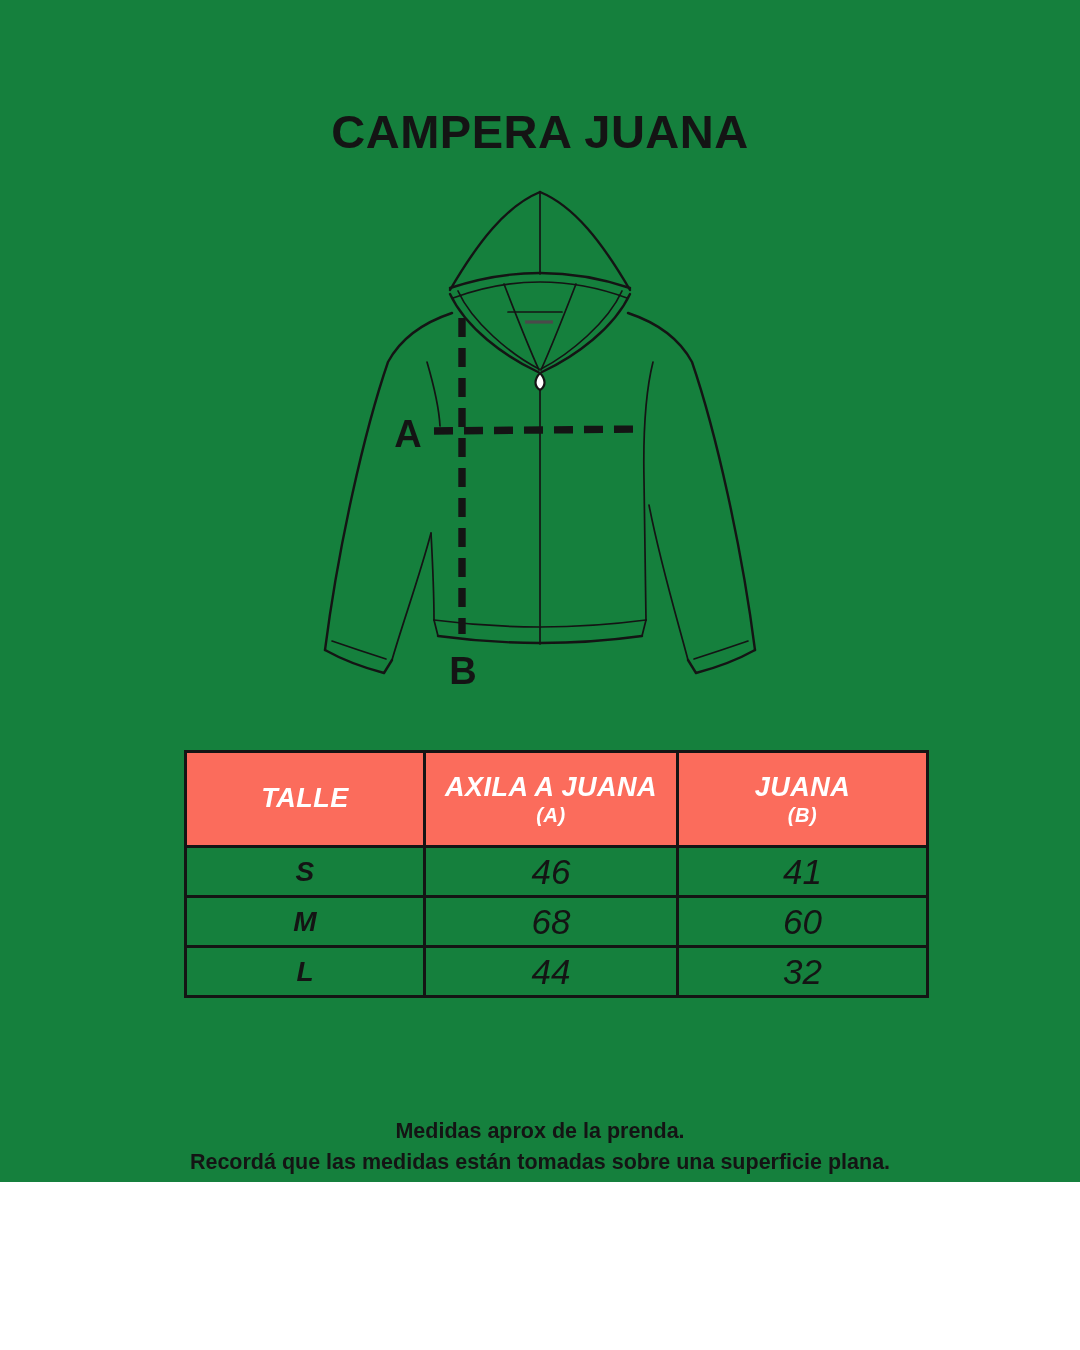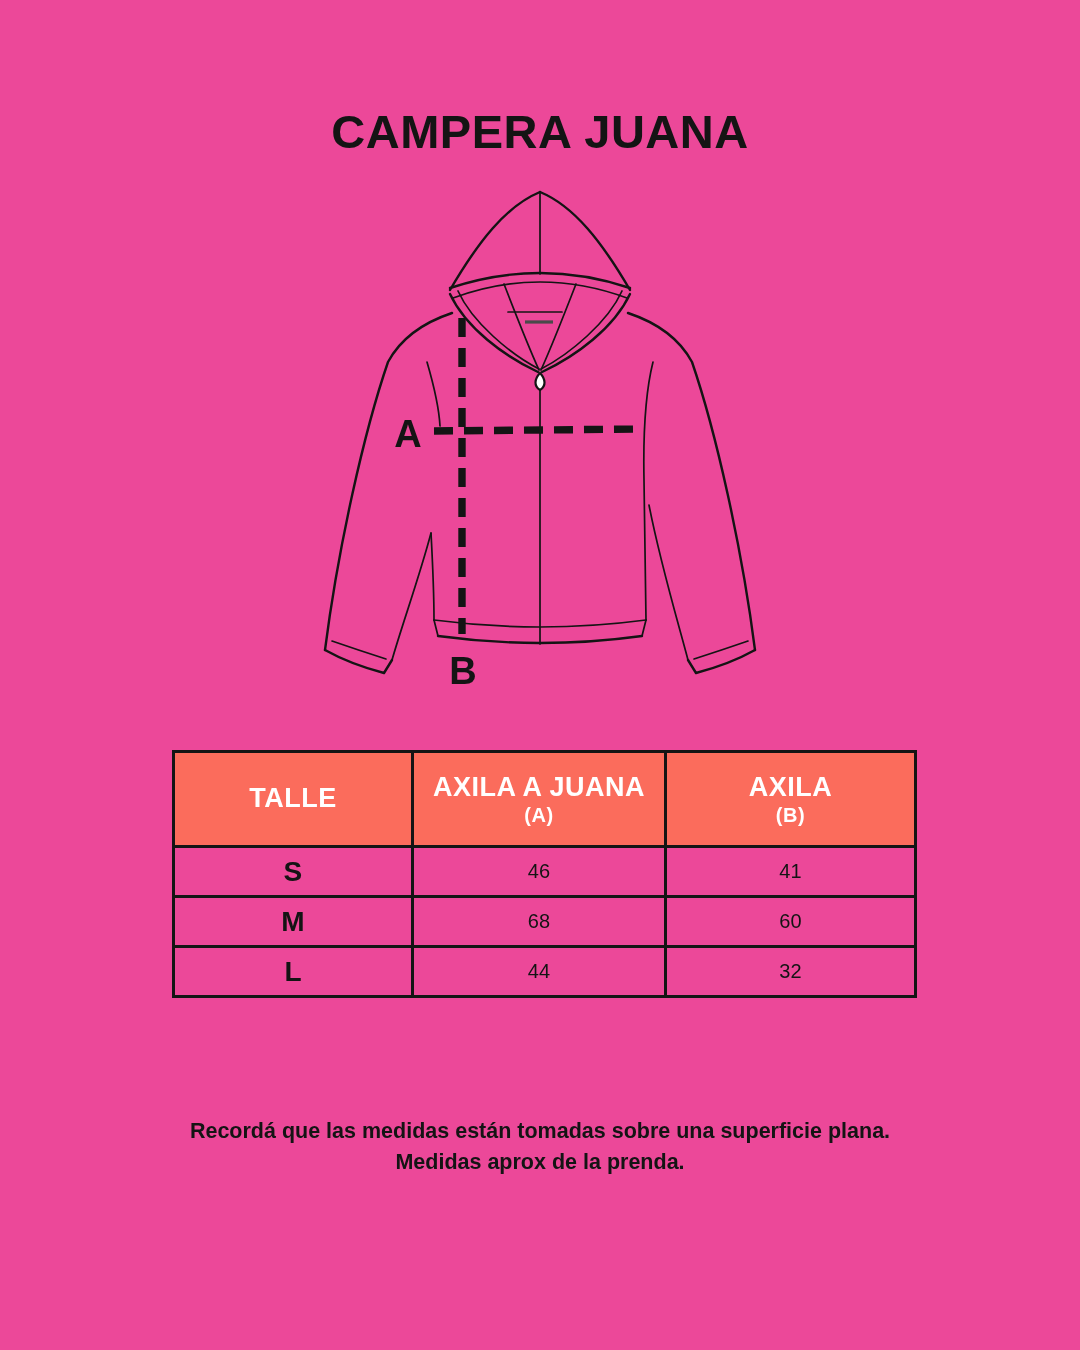--- a/index.html
+++ b/index.html
@@ -1,46 +1,46 @@
 <!DOCTYPE html>
 <html style="--accent: #FB6C5C; --ink: #141414;"><head>
 <meta charset="utf-8">
 <style>
   :root { --accent:#FB6C5C; --ink:#141414; }
   html,body { margin:0; padding:0; background:#fff; }
   .page {
-    position:relative; width:1080px; height:1350px; background:#ec4899;
+    position:relative; width:1080px; height:1182px; background:#15803d;
     font-family:"Liberation Sans", sans-serif; color:var(--ink); overflow:hidden;
   }
   .title {
     position:absolute; top:104px; left:0; width:1080px;
     text-align:center; font-size:47px; font-weight:800; letter-spacing:.5px;
     color:var(--ink); margin:0;
   }
   .diagram { position:absolute; left:300px; top:170px; width:480px; height:540px; }
   .diagram svg { display:block; width:100%; height:100%; }
 
-  .table-wrap { position:absolute; left:172px; top:750px; width:745px; }
+  .table-wrap { position:absolute; left:184px; top:750px; width:745px;font-style:italic; }
   table.size-table {
     border-collapse:collapse; table-layout:fixed; width:745px;
     font-family:"Liberation Sans", sans-serif;
   }
   .size-table col.c1 { width:32.2%; }
   .size-table col.c2 { width:34.1%; }
   .size-table col.c3 { width:33.7%; }
   .size-table th, .size-table td {
     border:3px solid var(--ink); text-align:center; vertical-align:middle; padding:0;
   }
   .size-table thead tr { height:95px; }
   .size-table thead th { background:var(--accent); color:#fff; }
   .size-table thead th .main { display:block; font-size:27px; font-weight:800; line-height:1.25; letter-spacing:.5px; }
   .size-table thead th .sub  { display:block; font-size:20px; font-weight:800; line-height:1.15; letter-spacing:.5px; }
   .size-table tbody tr { height:50px; }
   .size-table tbody td.size-cell { font-size:28px; font-weight:800; }
-  .size-table tbody td.num-cell  { font-size:20px; font-weight:400; }
+  .size-table tbody td.num-cell  { font-size:35px; font-weight:400; }
 
   .footer {
     position:absolute; top:1116px; left:0; width:1080px; text-align:center;
     font-size:21.5px; font-weight:800; line-height:1.42; color:var(--ink);
   }
   .footer p { margin:0; }
 
   .garment { fill:none; stroke:var(--ink); stroke-width:2.4; stroke-linecap:round; stroke-linejoin:round; }
   .garment-thin { fill:none; stroke:var(--ink); stroke-width:1.7; stroke-linecap:round; }
   .measure { fill:none; stroke:var(--ink); stroke-width:7.4; stroke-dasharray:19 11; }
@@ -119,21 +119,21 @@
       <thead>
         <tr>
           <th>
             <span class="main">TALLE</span>
           </th>
           <th>
             <span class="main">AXILA A JUANA</span>
             <span class="sub">(A)</span>
           </th>
           <th>
-            <span class="main">AXILA</span>
+            <span class="main">JUANA</span>
             <span class="sub">(B)</span>
           </th>
         </tr>
       </thead>
       <tbody>
         <tr>
           <td class="size-cell">S</td>
           <td class="num-cell">46</td>
           <td class="num-cell">41</td>
         </tr>
@@ -145,17 +145,17 @@
         <tr>
           <td class="size-cell">L</td>
           <td class="num-cell">44</td>
           <td class="num-cell">32</td>
         </tr>
       </tbody>
     </table>
   </div>
 
   <div class="footer">
+    <p>Medidas aprox de la prenda.</p>
     <p>Recordá que las medidas están tomadas sobre una superficie plana.</p>
-    <p>Medidas aprox de la prenda.</p>
   </div>
 
 </div>
 
 </body></html>

